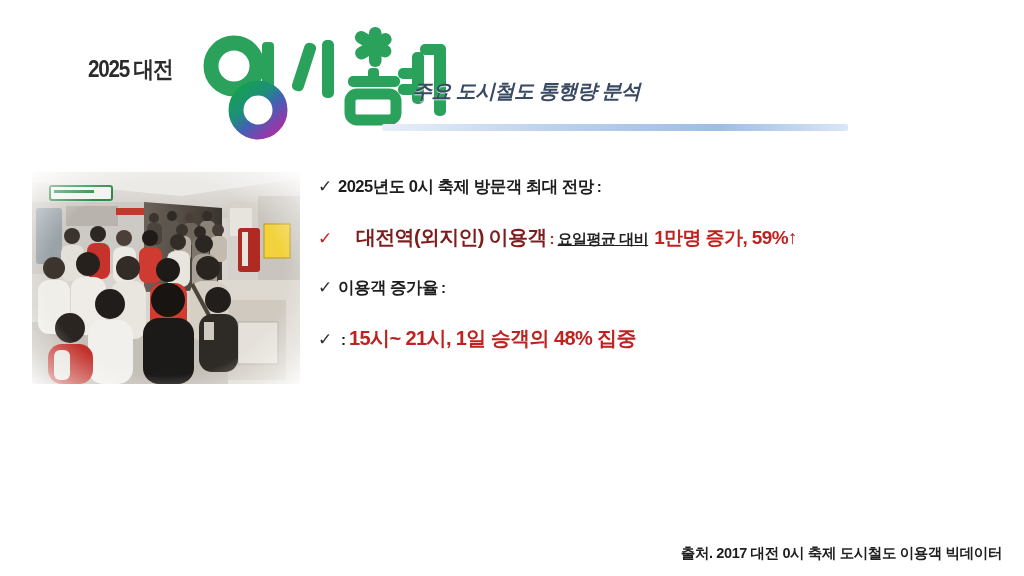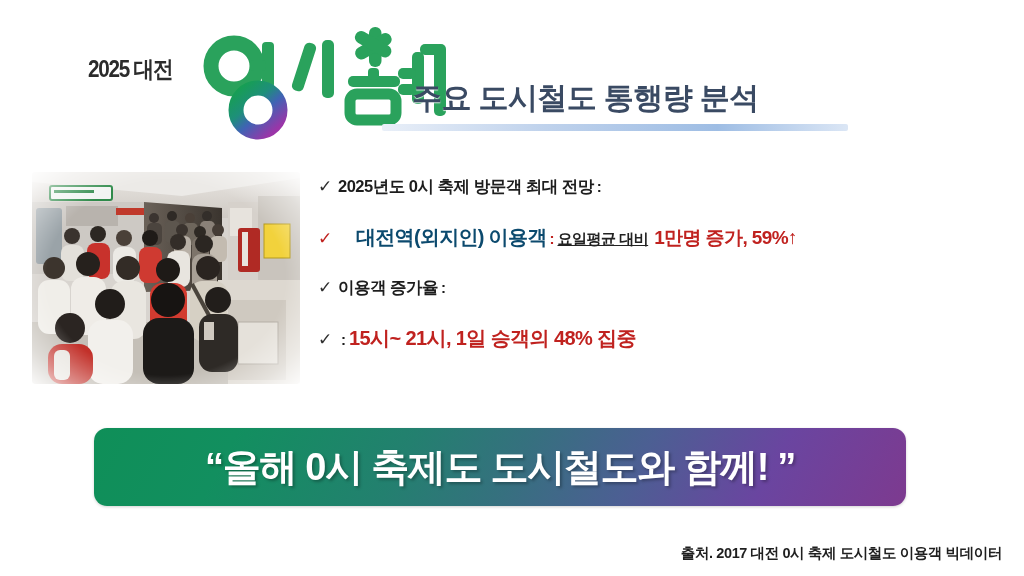--- a/index.html
+++ b/index.html
@@ -25,23 +25,24 @@
     white-space:nowrap;
   }
   .logo-word{
     position:absolute;left:110px;top:-4px;
     white-space:nowrap;
   }
   .logo-word svg{display:block;}
 
   .title-wrap{position:absolute;left:412px;top:78px;width:470px;}
   .slide-title{
-    font-size:30px;font-weight:bold;color:#3a4a63;
+    font-size:20px;font-weight:bold;color:#3a4a63;
     letter-spacing:-0.6px;white-space:nowrap;
     text-shadow:0 1px 1px rgba(255,255,255,.8);
+    font-style:italic;
   }
   .title-underline{
     position:absolute;left:-30px;top:46px;width:466px;height:7px;
     background:linear-gradient(90deg,#e9eff8 0%,#bfd2ec 35%,#9ebde4 72%,#dbe6f5 100%);
     border-radius:2px;
   }
 
   
   .photo{
     position:absolute;left:32px;top:172px;width:268px;height:212px;
@@ -58,21 +59,21 @@
     margin-bottom:26px;white-space:nowrap;
   }
   .bullet:last-child{margin-bottom:0;}
   .chk{
     display:inline-block;width:20px;flex:0 0 20px;
     font-size:17px;color:#2f2f2f;font-weight:bold;line-height:1;
   }
   .chk.red{color:#c0221f;}
   .b-label{font-size:16.5px;font-weight:bold;color:#1d1d1d;letter-spacing:-0.5px;}
   .b-label.small{font-size:15px;font-weight:bold;color:#222;text-decoration:underline;}
-  .b-label.em{font-size:20px;font-weight:bold;color:#0c4a6e;letter-spacing:-0.7px;padding-left:18px;}
+  .b-label.em{font-size:20px;font-weight:bold;color:#7f1d1d;letter-spacing:-0.7px;padding-left:18px;}
   .b-value{font-size:20px;font-weight:bold;color:#c0221f;letter-spacing:-0.6px;}
   .b-value.mid{font-size:19px;}
   .sep{font-size:15px;font-weight:bold;color:#1d1d1d;padding:0 3px;}
   .sep.red{color:#c0221f;}
 
   
   .banner{
     position:absolute;left:94px;top:428px;width:812px;height:78px;
     border-radius:13px;
     background:
@@ -283,19 +284,16 @@
       <span class="sep">:</span>
     </div>
 
     <div class="bullet">
       <span class="chk">✓</span>
       <span class="sep">:</span>
       <span class="b-value">15시~ 21시, 1일 승객의 48% 집중</span>
     </div>
   </div>
 
-  <div class="banner">
-    <span class="banner-text">“올해 0시 축제도 도시철도와 함께! ”</span>
-  </div>
 
   <div class="footer">출처. 2017 대전 0시 축제 도시철도 이용객 빅데이터</div>
 
 </div>
 
 </body></html>

